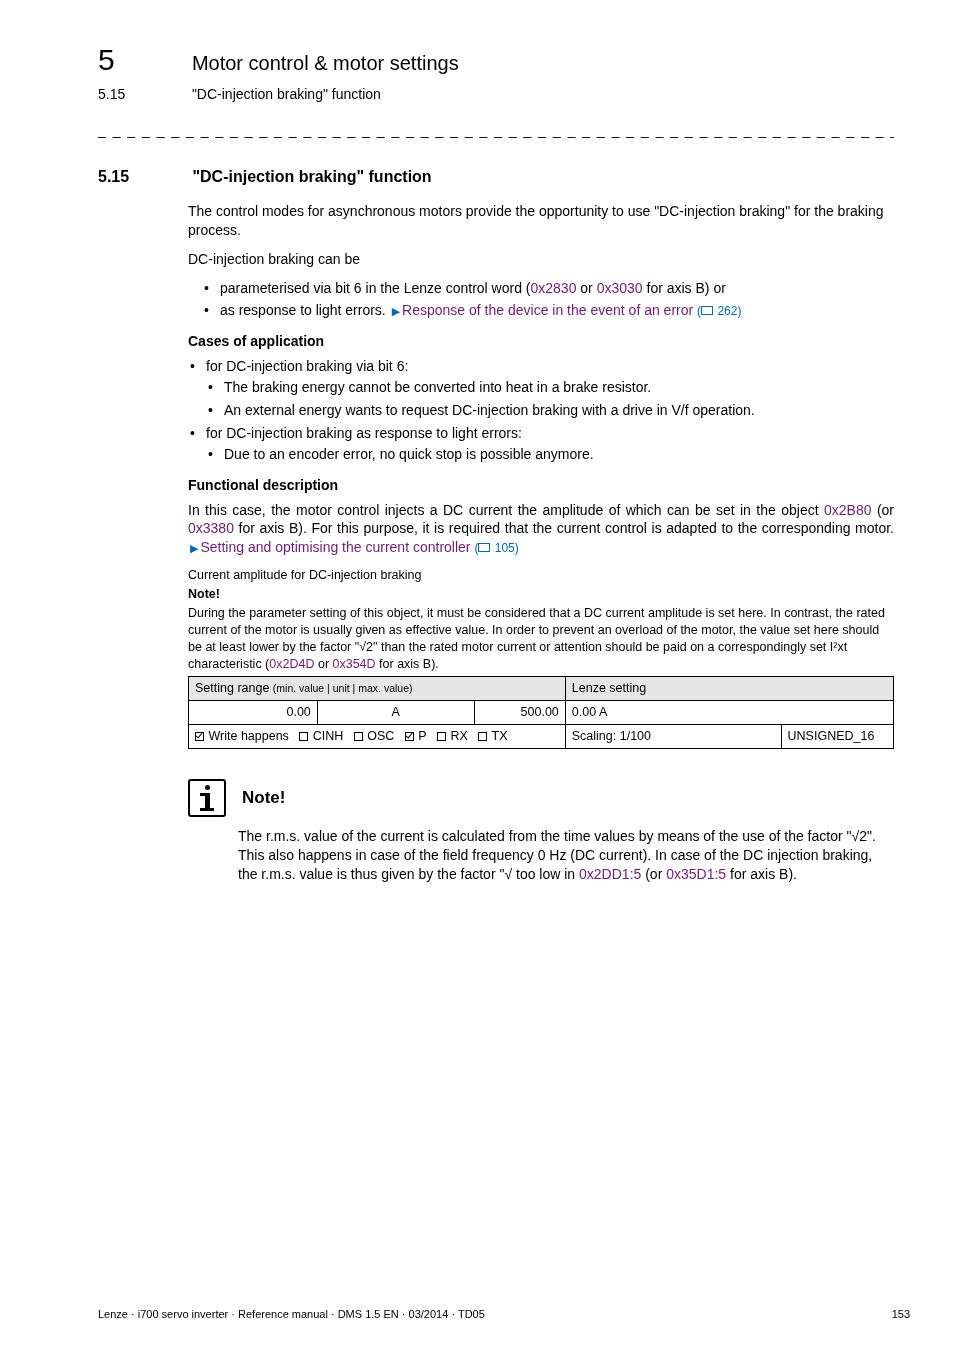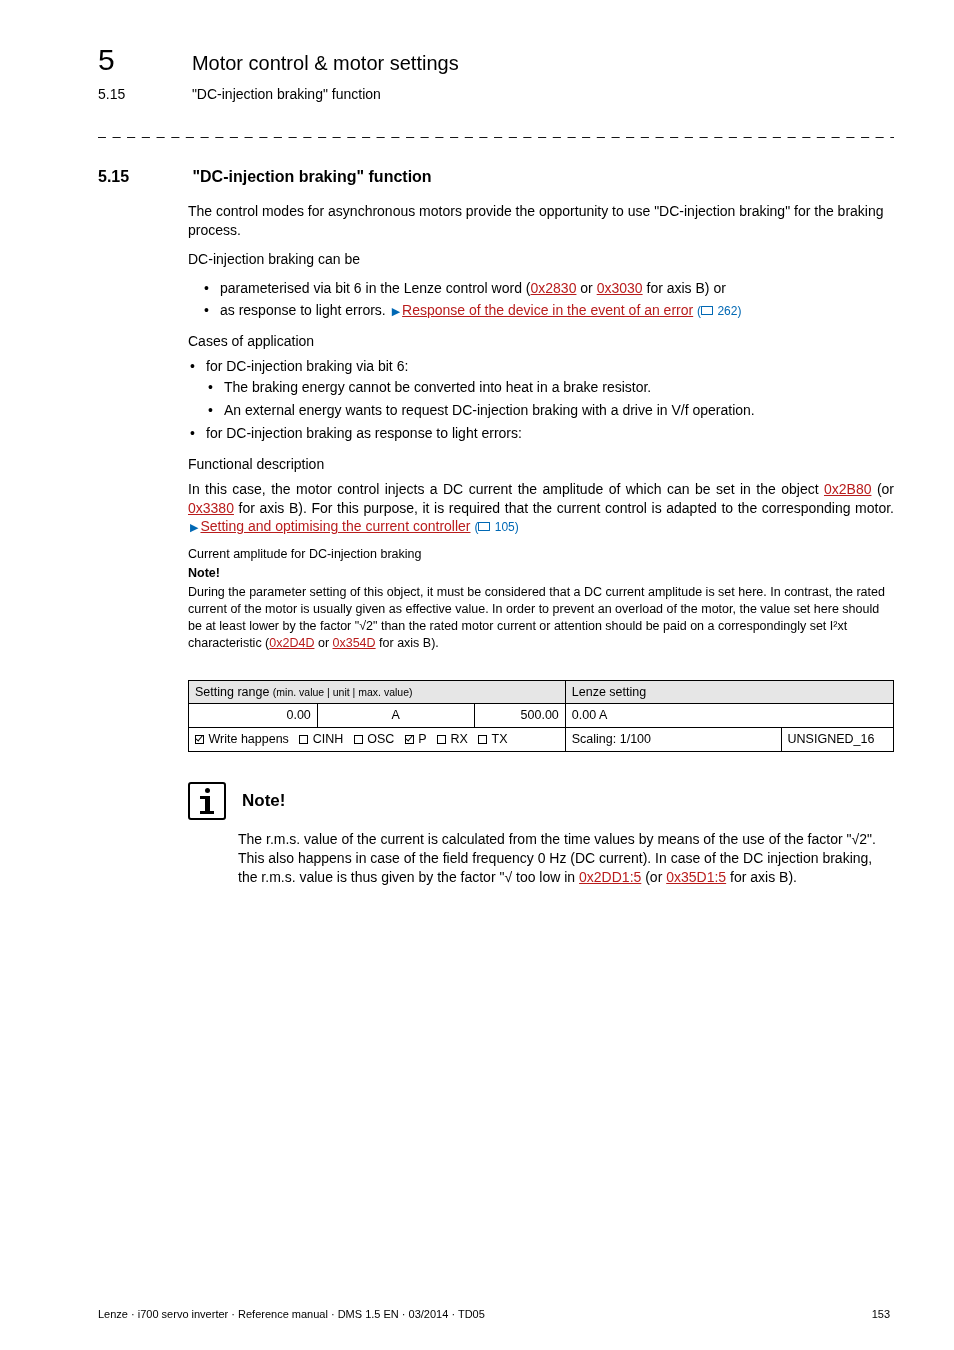--- a/index.html
+++ b/index.html
@@ -85,22 +85,21 @@
     top: 0;
   }
   ul.bullets ul.bullets {
     margin: 2px 0 2px 0;
   }
   ul.bullets ul.bullets > li {
     padding-left: 18px;
     margin-left: 0;
   }
   .link {
-    color: #b91c1c;
-    text-decoration: underline;
+    color: #701a75;
   }
   .tri {
     color: #0068b4;
     font-size: 11px;
     display: inline-block;
     margin: 0 2px;
   }
   .pageref {
     color: #0068b4;
     font-size: 12px;
@@ -118,39 +117,39 @@
     position: absolute;
     top: 0;
     width: 6px;
     height: 9px;
     border: 1px solid #0068b4;
     box-sizing: border-box;
   }
   .bookicon::before { left: 0; border-right: none; border-radius: 1px 0 0 1px; }
   .bookicon::after { right: 0; border-left: none; border-radius: 0 1px 1px 0; }
   .subheading {
-    font-weight: 400;
+    font-weight: 700;
     margin-bottom: 6px;
   }
   .param-heading {
     font-weight: 700;
     font-size: 12.5px;
     margin: 22px 0 10px 0;
   }
   .param-desc {
     margin-left: 90px;
     font-size: 12.5px;
     line-height: 1.35;
   }
   .param-desc p { margin: 0 0 2px 0; }
   .param-desc .noteword { font-weight: 700; }
   table.param {
     border-collapse: collapse;
     width: 100%;
-    margin-top: 28px;
+    margin-top: 4px;
     font-size: 12.5px;
     margin-left: 90px;
     width: calc(100% - 90px);
   }
   table.param th, table.param td {
     border: 1px solid #000;
     padding: 3px 6px;
     text-align: left;
     vertical-align: middle;
   }
@@ -216,21 +215,21 @@
     font-weight: 700;
     font-size: 17px;
   }
   .note-body {
     margin-left: 50px;
   }
   .footer {
     position: absolute;
     bottom: 28px;
     left: 98px;
-    right: 64px;
+    right: 44px;
     font-size: 11px;
     display: flex;
     justify-content: space-between;
   }
   .checkbox {
     display: inline-block;
     width: 9px;
     height: 9px;
     border: 1px solid #000;
     vertical-align: -1px;
@@ -288,20 +287,23 @@
     <ul class="bullets">
       <li>
         <span>for DC-injection braking via bit 6:</span>
         <ul class="bullets">
           <li>The braking energy cannot be converted into heat in a brake resistor.</li>
           <li>An external energy wants to request DC-injection braking with a drive in V/f operation.</li>
         </ul>
       </li>
       <li>
         <span>for DC-injection braking as response to light errors:</span>
+        <ul class="bullets">
+          <li>Due to an encoder error, no quick stop is possible anymore.</li>
+        </ul>
       </li>
     </ul>
 
     <div class="subheading">Functional description</div>
     <p style="text-align:justify;">
       <span>In this case, the motor control injects a DC current the amplitude of which can be set in the object </span><a class="link">0x2B80</a><span> (or </span><a class="link">0x3380</a><span> for axis B). For this purpose, it is required that the current control is adapted to the corresponding motor.  </span><span class="tri">▶</span><a class="link">Setting and optimising the current controller</a>
       <span class="pageref"> (<span class="bookicon"></span><span> 105)</span></span>
     </p>
   </div>
 

